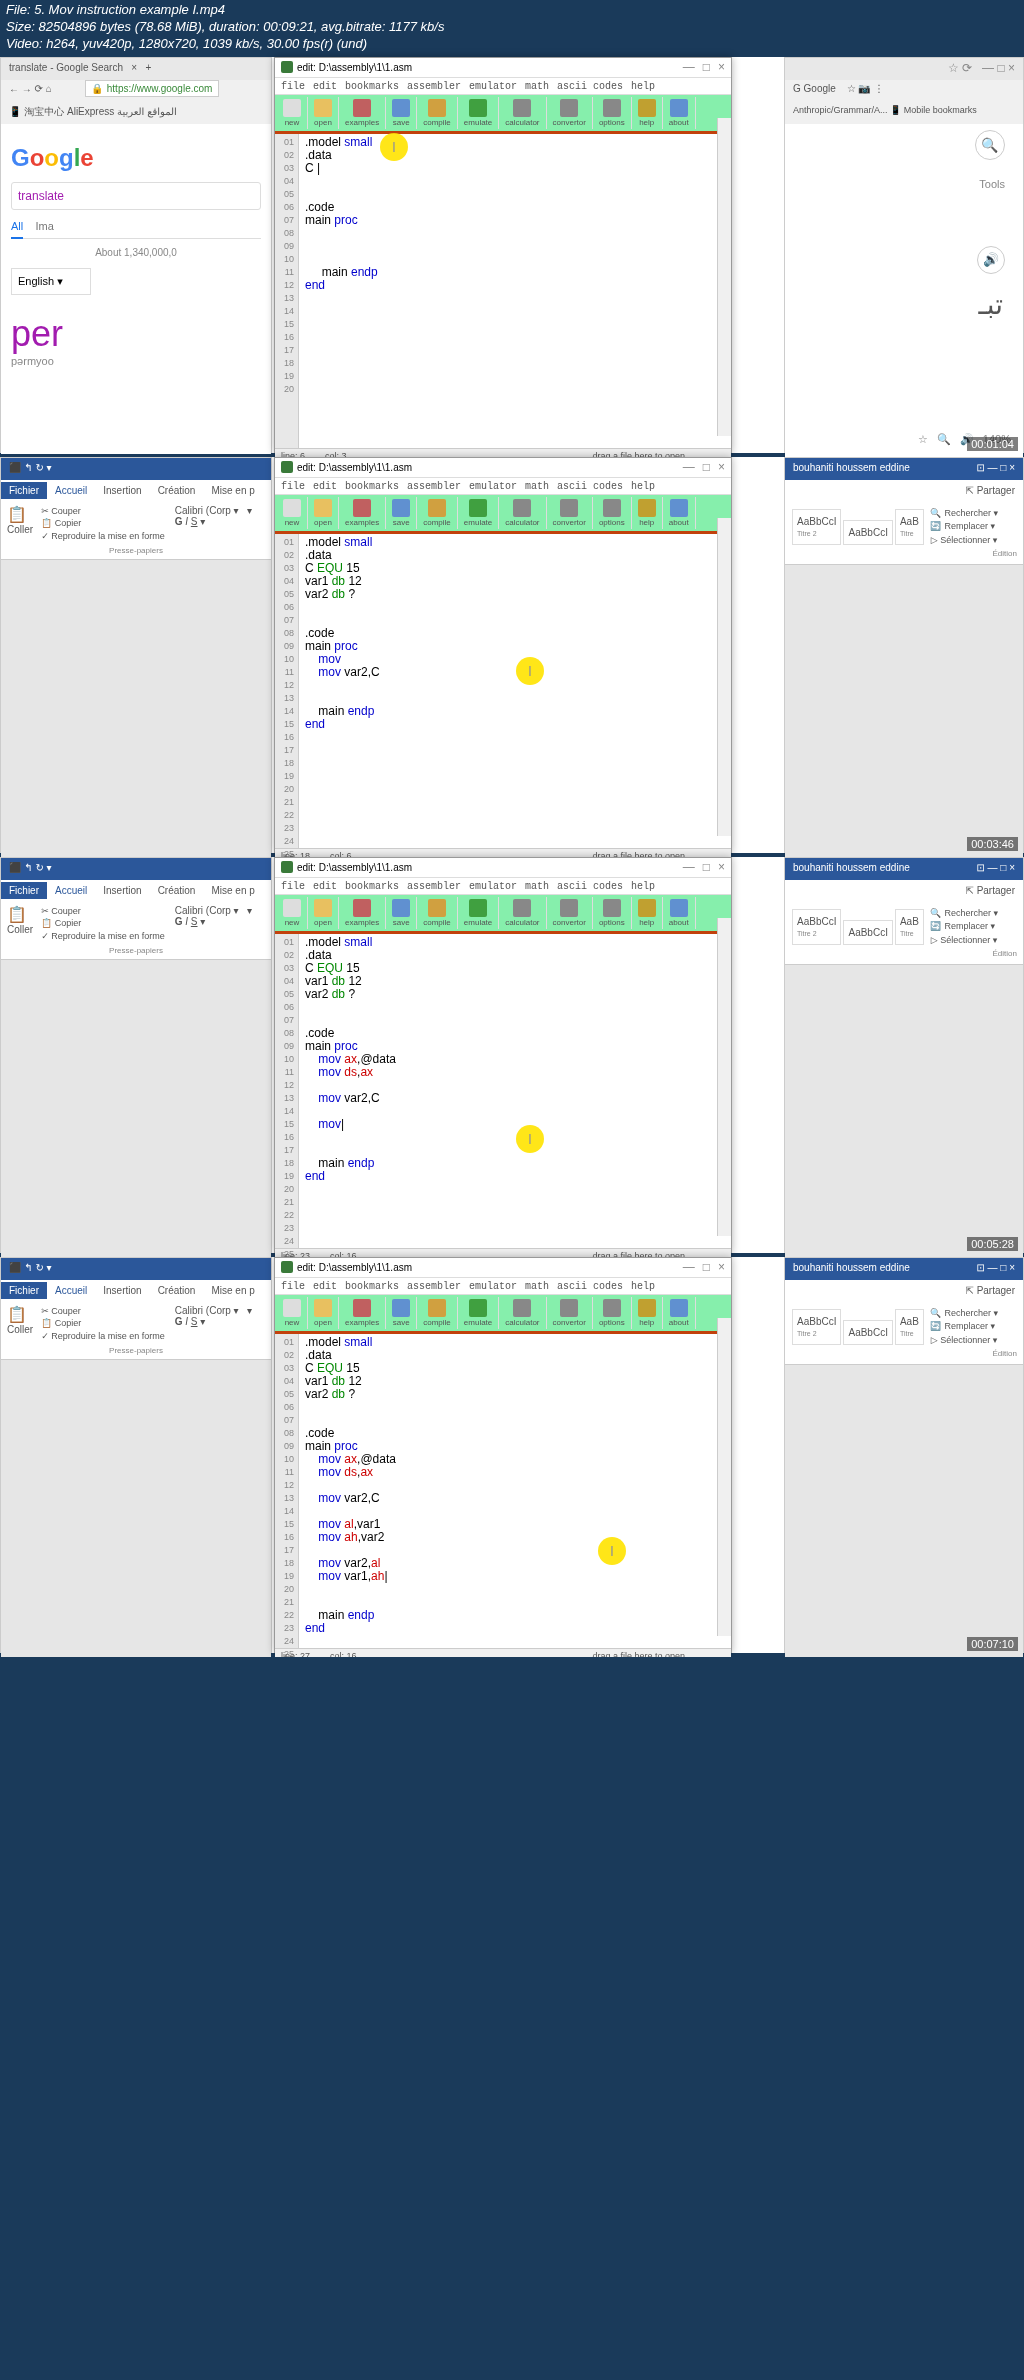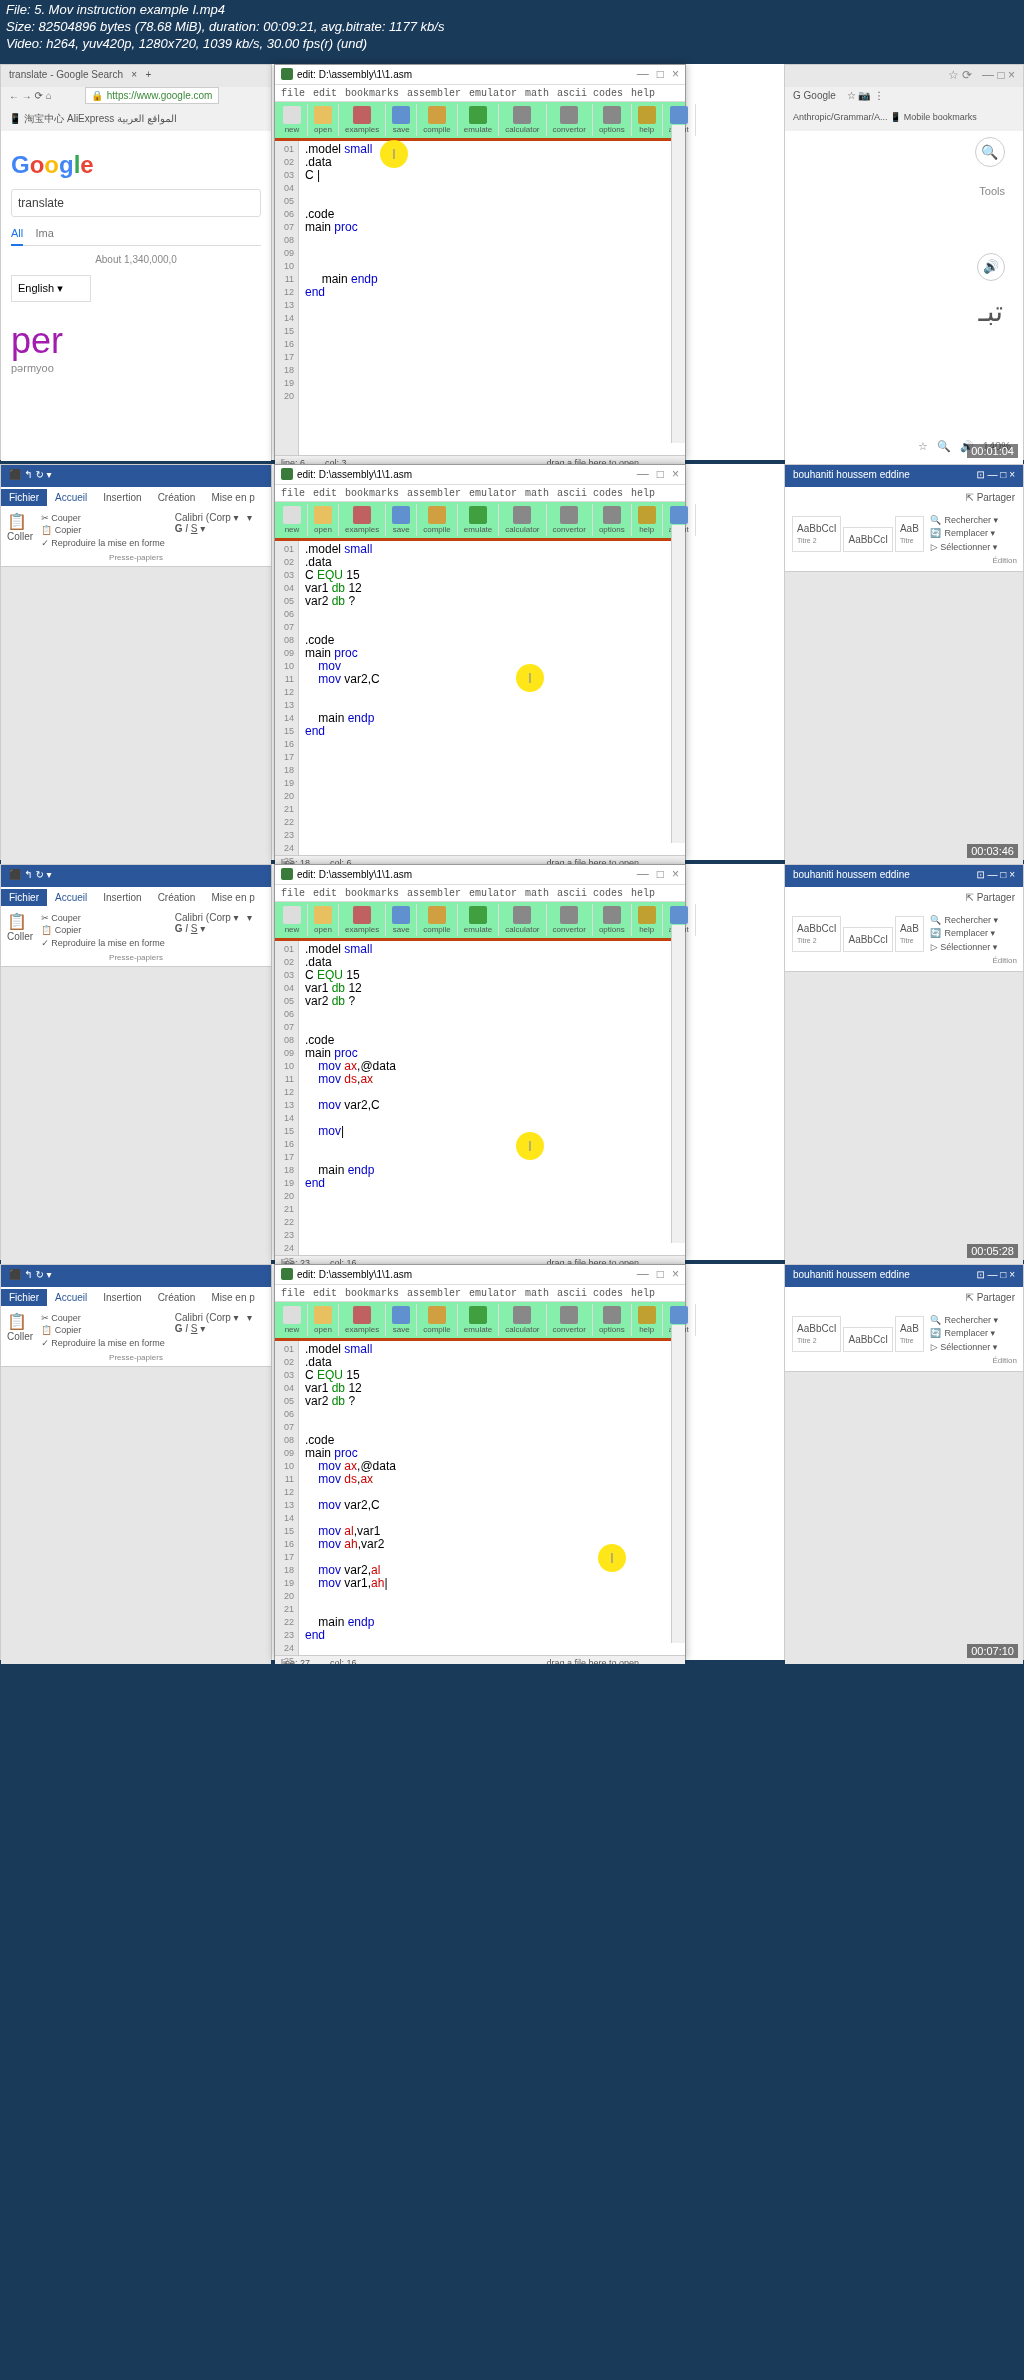--- a/index.html
+++ b/index.html
@@ -1,33 +1,33 @@
 <!DOCTYPE html>
 <html><head>
 <meta charset="utf-8">
 <style>
 * { margin:0; padding:0; box-sizing:border-box; font-family:Arial,sans-serif; }
 body { background:#1a3a5a; width:1024px; }
 .header-info { color:#fff; font-size:13px; font-style:italic; padding:2px 6px; line-height:1.3; }
 .frame { position:relative; width:1024px; height:396px; margin-bottom:4px; background:#fff; }
-.frame:first-of-type { margin-top:9px; }
+.frame:first-of-type { margin-top:2px; }
 .timestamp { position:absolute; bottom:2px; right:6px; color:#fff; font-size:11px; background:rgba(0,0,0,0.5); padding:1px 4px; }
 
 
 .bg-left { position:absolute; left:0; top:0; width:272px; height:100%; background:#f5f5f5; border:1px solid #ccc; }
 .bg-right { position:absolute; right:0; top:0; width:240px; height:100%; background:#f5f5f5; border:1px solid #ccc; }
 
 
 .chrome-tab { background:#e8e8e8; height:22px; font-size:10px; padding:4px 8px; color:#555; }
 .chrome-url { background:#fff; height:20px; border:1px solid #ccc; margin:2px 20px 2px 30px; font-size:10px; padding:2px 6px; color:#3a8a3a; }
 .chrome-nav { background:#f0f0f0; height:22px; font-size:10px; padding:3px 8px; color:#555; }
 .chrome-body { background:#fff; height:calc(100% - 64px); padding:10px; }
 .google-logo { font-size:24px; font-weight:bold; margin:10px 0; }
 .g-b{color:#4285F4}.g-r{color:#EA4335}.g-y{color:#FBBC05}.g-g{color:#34A853}
-.g-search { border:1px solid #ddd; border-radius:3px; padding:6px; font-size:12px; color:#404040; margin-bottom:10px; }
+.g-search { border:1px solid #ddd; border-radius:3px; padding:6px; font-size:12px; color:#a21caf; margin-bottom:10px; }
 .g-tabs { font-size:11px; color:#777; border-bottom:1px solid #ddd; padding-bottom:6px; margin-bottom:8px; }
 .g-tabs span:first-child { color:#1a73e8; border-bottom:2px solid #1a73e8; padding-bottom:5px; }
 .g-about { font-size:10px; color:#888; margin-bottom:10px;text-align:center; }
 .g-lang { border:1px solid #ddd; padding:6px; font-size:11px; width:80px; display:inline-block; }
 .g-trans { font-size:36px; color:#a21caf; margin-top:18px; }
 .g-pron { font-size:11px; color:#888; }
 .g-arabic { font-size:28px; text-align:right; direction:rtl; color:#555; }
 .chrome-right-body { background:#fff; height:calc(100% - 44px); }
 .chrome-right-top { background:#e8e8e8; height:22px; }
 .chrome-right-icons { text-align:right; font-size:12px; color:#888; padding:3px 8px; }
@@ -43,21 +43,21 @@
 .word-tabs span { padding:3px 8px; display:inline-block; }
 .word-tabs .active { background:#fff; color:#2b579a; }
 .word-tools { padding:4px 6px; font-size:10px; color:#555; min-height:50px; }
 .word-body { background:#e6e6e6; height:calc(100% - 96px); }
 .word-status { background:#2b579a; color:#fff; height:18px; font-size:9px; padding:3px 8px; display:flex; justify-content:space-between; }
 .word-right-tools { padding:6px; font-size:9px; color:#555; }
 .word-style { display:inline-block; border:1px solid #ddd; padding:6px 4px; margin:1px; font-size:10px; }
 .word-find { font-size:9px; color:#555; line-height:1.5; }
 
 
-.emu { position:absolute; left:274px; top:0; width:412px; height:100%; background:#fff; border:1px solid #999; box-shadow:0 0 8px rgba(0,0,0,0.3); z-index:10; }
+.emu { position:absolute; left:274px; top:0; width:458px; height:100%; background:#fff; border:1px solid #999; box-shadow:0 0 8px rgba(0,0,0,0.3); z-index:10; }
 .emu-title { background:#fff; height:20px; font-size:10px; padding:3px 6px; display:flex; align-items:center; border-bottom:1px solid #ddd; }
 .emu-title-icon { width:12px; height:12px; background:#3a7a3a; border-radius:2px; margin-right:4px; }
 .emu-title-btns { margin-left:auto; font-size:12px; color:#888; }
 .emu-title-btns span { margin-left:8px; }
 .emu-menu { font-size:10px; color:#555; padding:2px 6px; border-bottom:1px solid #ddd; }
 .emu-menu span { margin-right:8px;font-family:Liberation Mono, monospace; }
 .emu-toolbar { display:flex; padding:2px; border-bottom:3px solid #c2410c; background:#86efac;align-items:flex-end; }
 .emu-tool { display:flex; flex-direction:column; align-items:center; font-size:8px; color:#555; padding:2px 6px; border-right:1px solid #ddd; }
 .emu-tool-icon { width:18px; height:18px; margin-bottom:1px; border-radius:2px; }
 .emu-code { display:flex; height:calc(100% - 80px); font-family:'Courier New',monospace; font-size:12px; }

